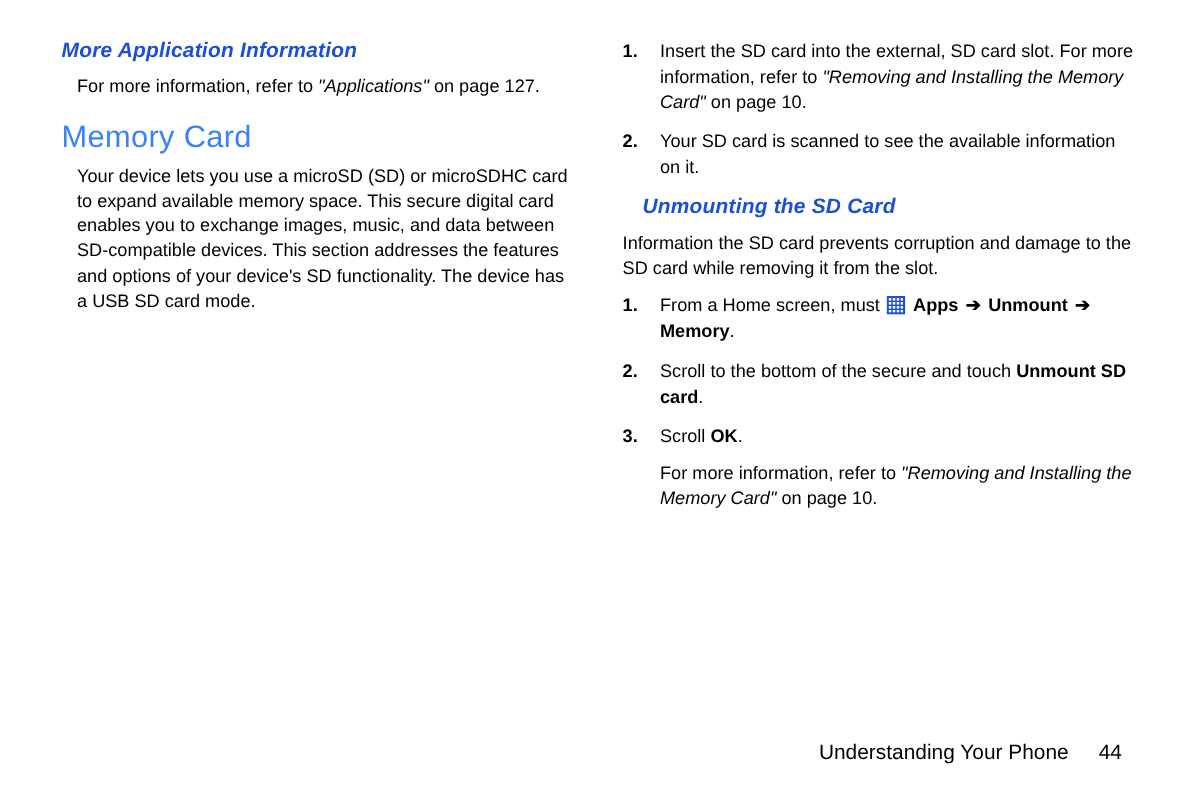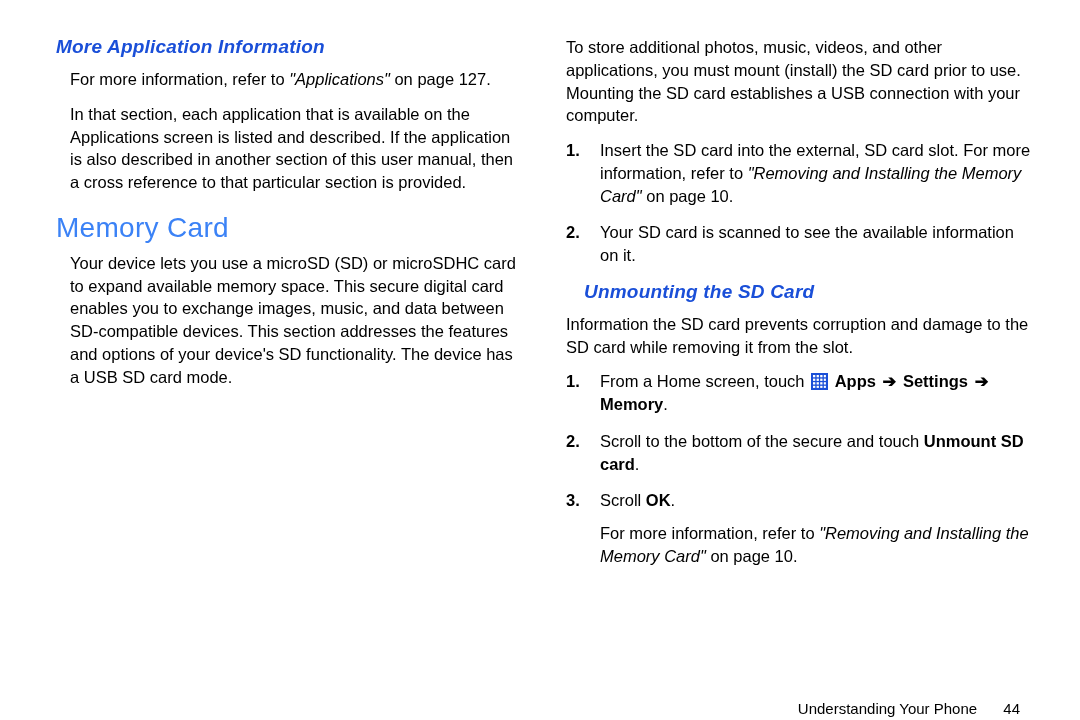--- a/index.html
+++ b/index.html
@@ -71,68 +71,66 @@
     vertical-align: -3px;
     margin: 0 2px;
   }
   .apps-icon svg { display: block; }
   .arrow {
     font-weight: 700;
     margin: 0 2px;
   }
   .footer {
     position: absolute;
-    bottom: 3px;
+    bottom: 24px;
     right: 60px;
-    font-size: 15px;
+    font-size: 19px;
   }
   .footer .pg { margin-left: 22px; }
 </style>
 </head>
 <body>
 
 <div class="page">
 
   <div class="col col-left">
     <h3 class="h-blue-italic">More Application Information</h3>
 
     <p class="body indent">
       <span>For more information, refer to </span><span class="ref-italic">"Applications"</span><span> on page 127.</span>
     </p>
 
-    <p class="body indent">In that section, each application that is available on the Applications screen is listed and described. If the application is also described in another section of this user manual, then a cross reference to that particular section is provided.</p>
 
     <h2 class="h-blue">Memory Card</h2>
 
     <p class="body indent">Your device lets you use a microSD (SD) or microSDHC card to expand available memory space. This secure digital card enables you to exchange images, music, and data between SD-compatible devices. This section addresses the features and options of your device's SD functionality. The device has a USB SD card mode.</p>
   </div>
 
   <div class="col col-right">
 
-    <p class="body indent">To store additional photos, music, videos, and other applications, you must mount (install) the SD card prior to use. Mounting the SD card establishes a USB connection with your computer.</p>
 
     <ul class="ol">
       <li>
         <span class="num">1.</span>
         <span>Insert the SD card into the external, SD card slot. For more information, refer to </span><span class="ref-italic">"Removing and Installing the Memory Card"</span><span> on page 10.</span>
       </li>
       <li>
         <span class="num">2.</span>
         <span>Your SD card is scanned to see the available information on it.</span>
       </li>
     </ul>
 
     <h3 class="h-blue-italic" style="margin-top:6px;margin-left:32px;">Unmounting the SD Card</h3>
 
     <p class="body indent">Information the SD card prevents corruption and damage to the SD card while removing it from the slot.</p>
 
     <ul class="ol">
       <li>
         <span class="num">1.</span>
-        <span>From a Home screen, touch </span>
+        <span>From a Home screen, must </span>
         <span class="apps-icon">
           <svg viewBox="0 0 17 17">
             <rect x="0" y="0" width="17" height="17" fill="#1a4fd8"></rect>
             <g fill="#ffffff">
               <rect x="2" y="2" width="2.3" height="2.3"></rect>
                 <rect x="5.6" y="2" width="2.3" height="2.3"></rect>
                 <rect x="9.2" y="2" width="2.3" height="2.3"></rect>
                 <rect x="12.8" y="2" width="2.1" height="2.3"></rect>
               <rect x="2" y="5.6" width="2.3" height="2.3"></rect>
                 <rect x="5.6" y="5.6" width="2.3" height="2.3"></rect>
@@ -144,21 +142,21 @@
                 <rect x="12.8" y="9.2" width="2.1" height="2.3"></rect>
               <rect x="2" y="12.8" width="2.3" height="2.1"></rect>
                 <rect x="5.6" y="12.8" width="2.3" height="2.1"></rect>
                 <rect x="9.2" y="12.8" width="2.3" height="2.1"></rect>
                 <rect x="12.8" y="12.8" width="2.1" height="2.1"></rect>
             </g>
           </svg>
         </span>
         <span class="bold">Apps</span>
         <span class="arrow">➔</span>
-        <span class="bold">Settings</span>
+        <span class="bold">Unmount</span>
         <span class="arrow">➔</span>
         <span class="bold">Memory</span><span>.</span>
       </li>
       <li>
         <span class="num">2.</span>
         <span>Scroll to the bottom of the secure and touch </span><span class="bold">Unmount SD card</span><span>.</span>
       </li>
       <li>
         <span class="num">3.</span>
         <span>Scroll </span><span class="bold">OK</span><span>.</span>

